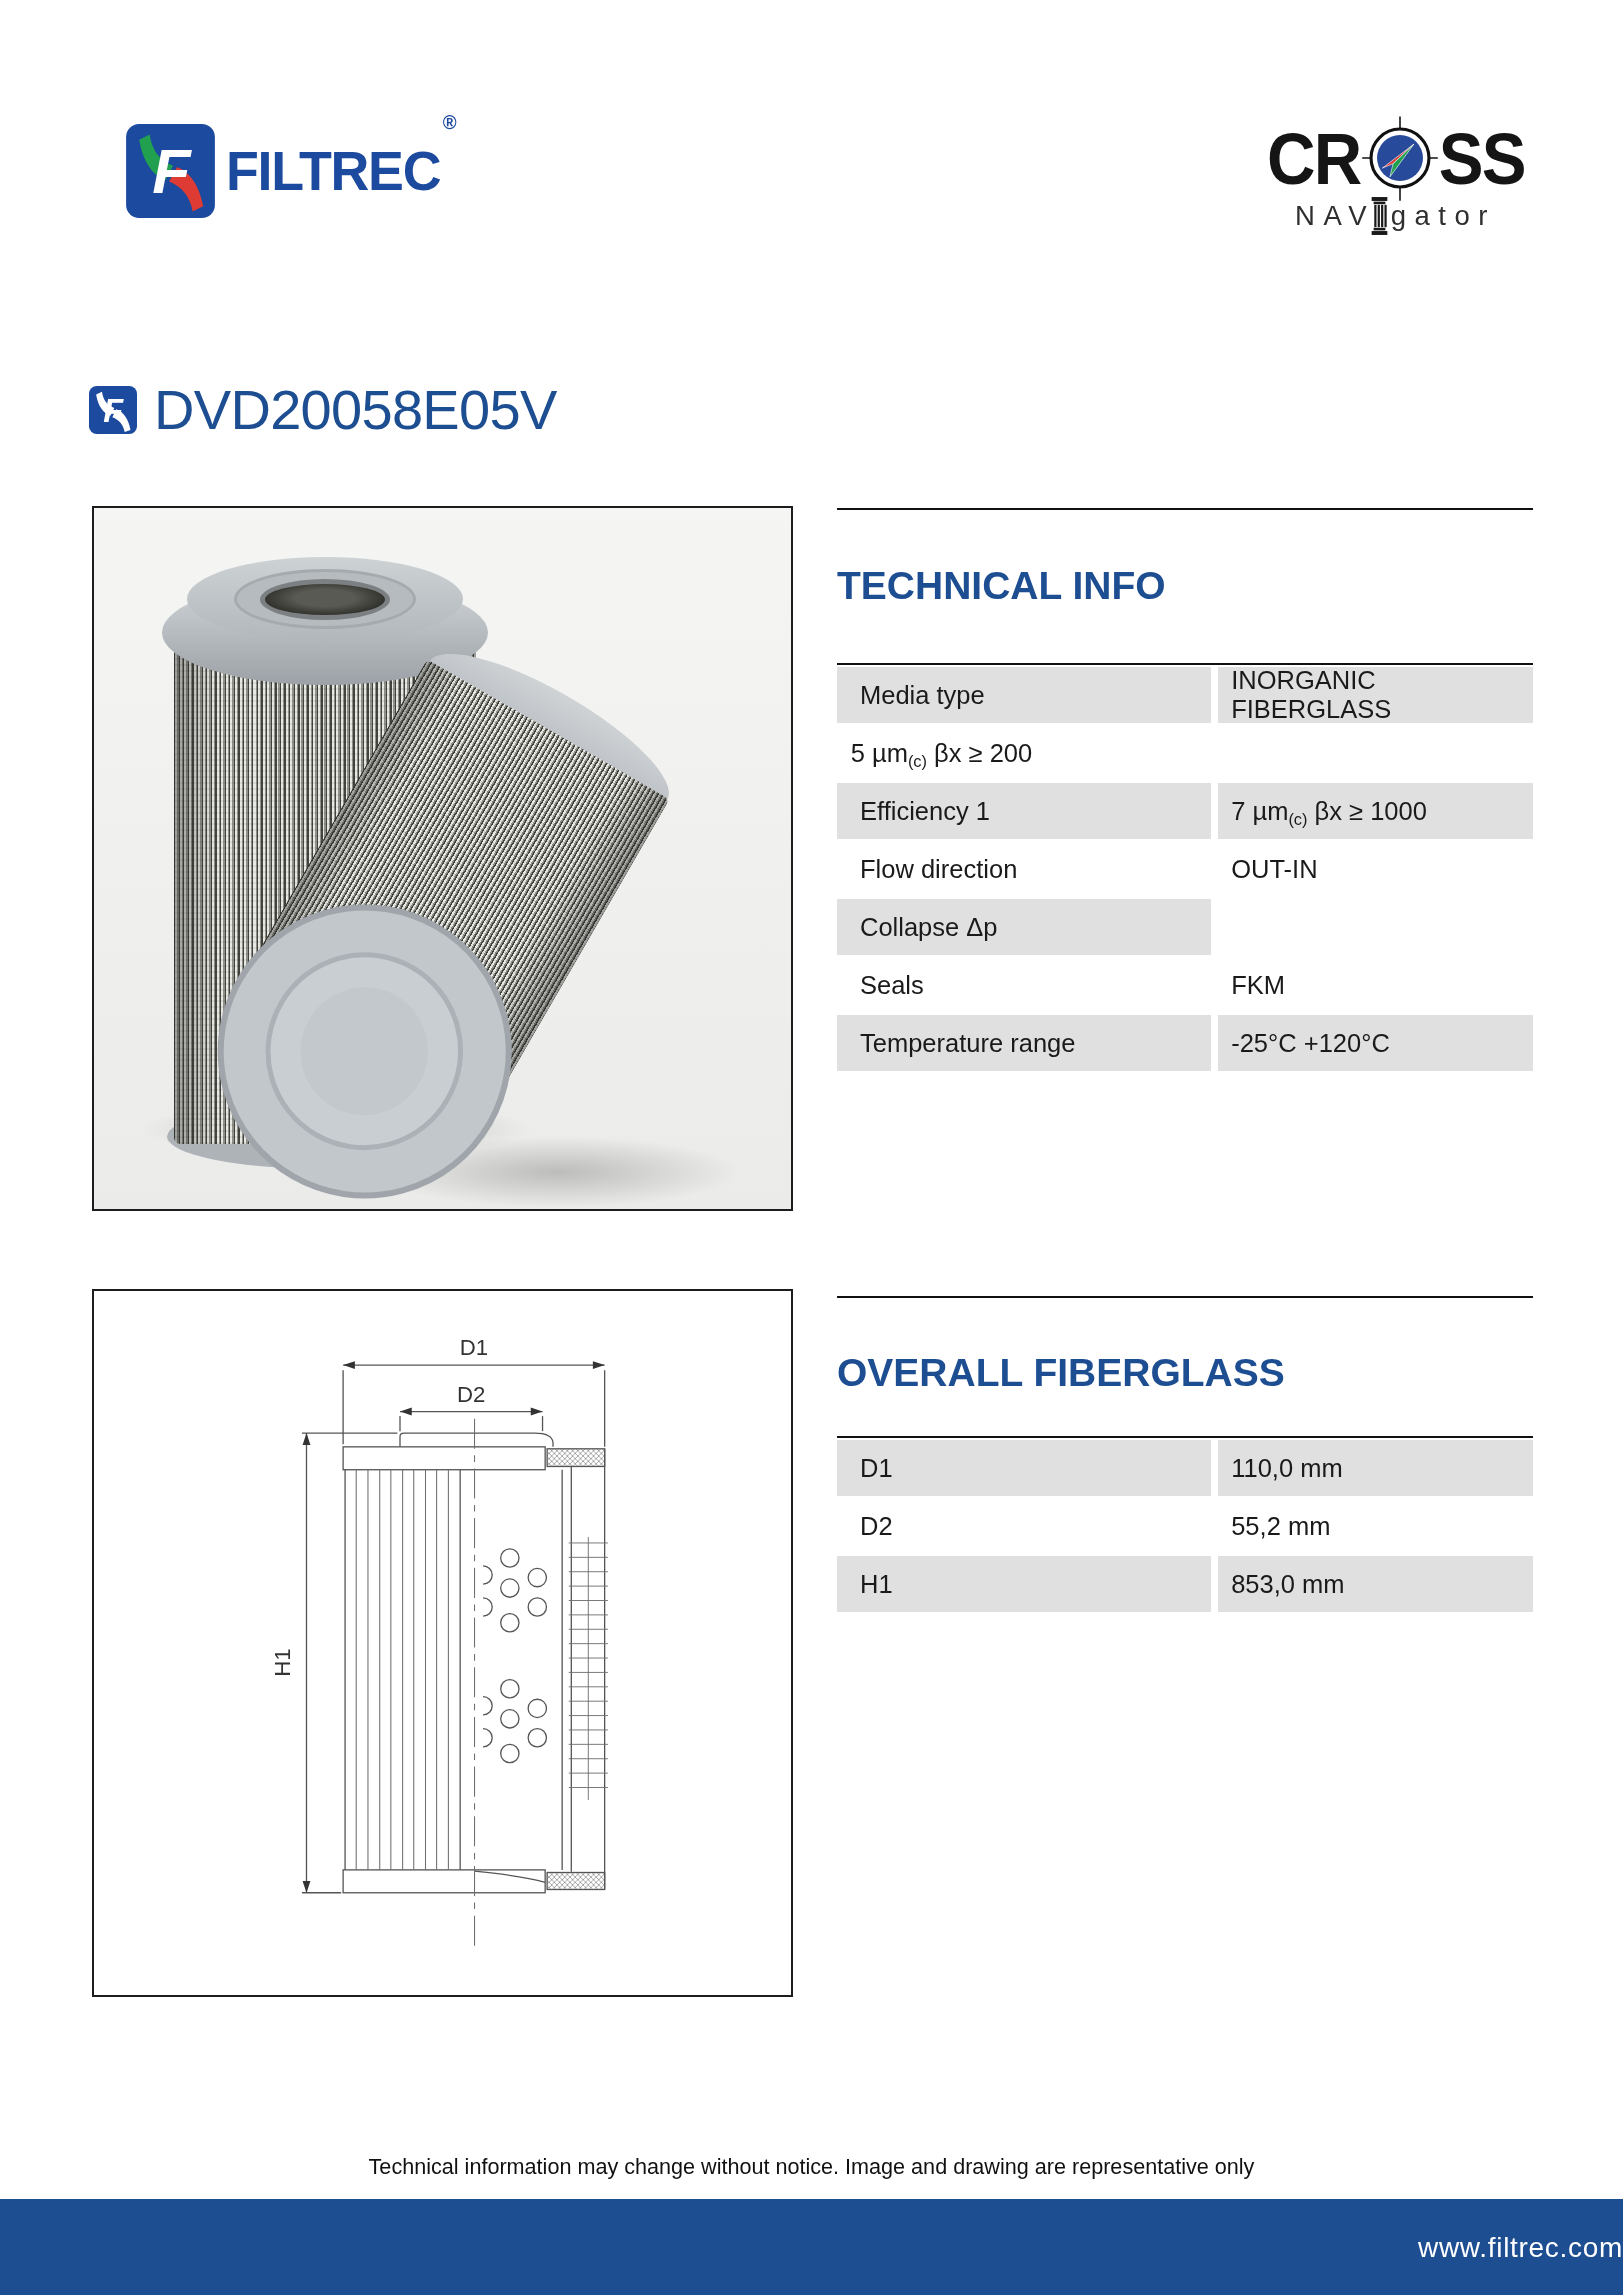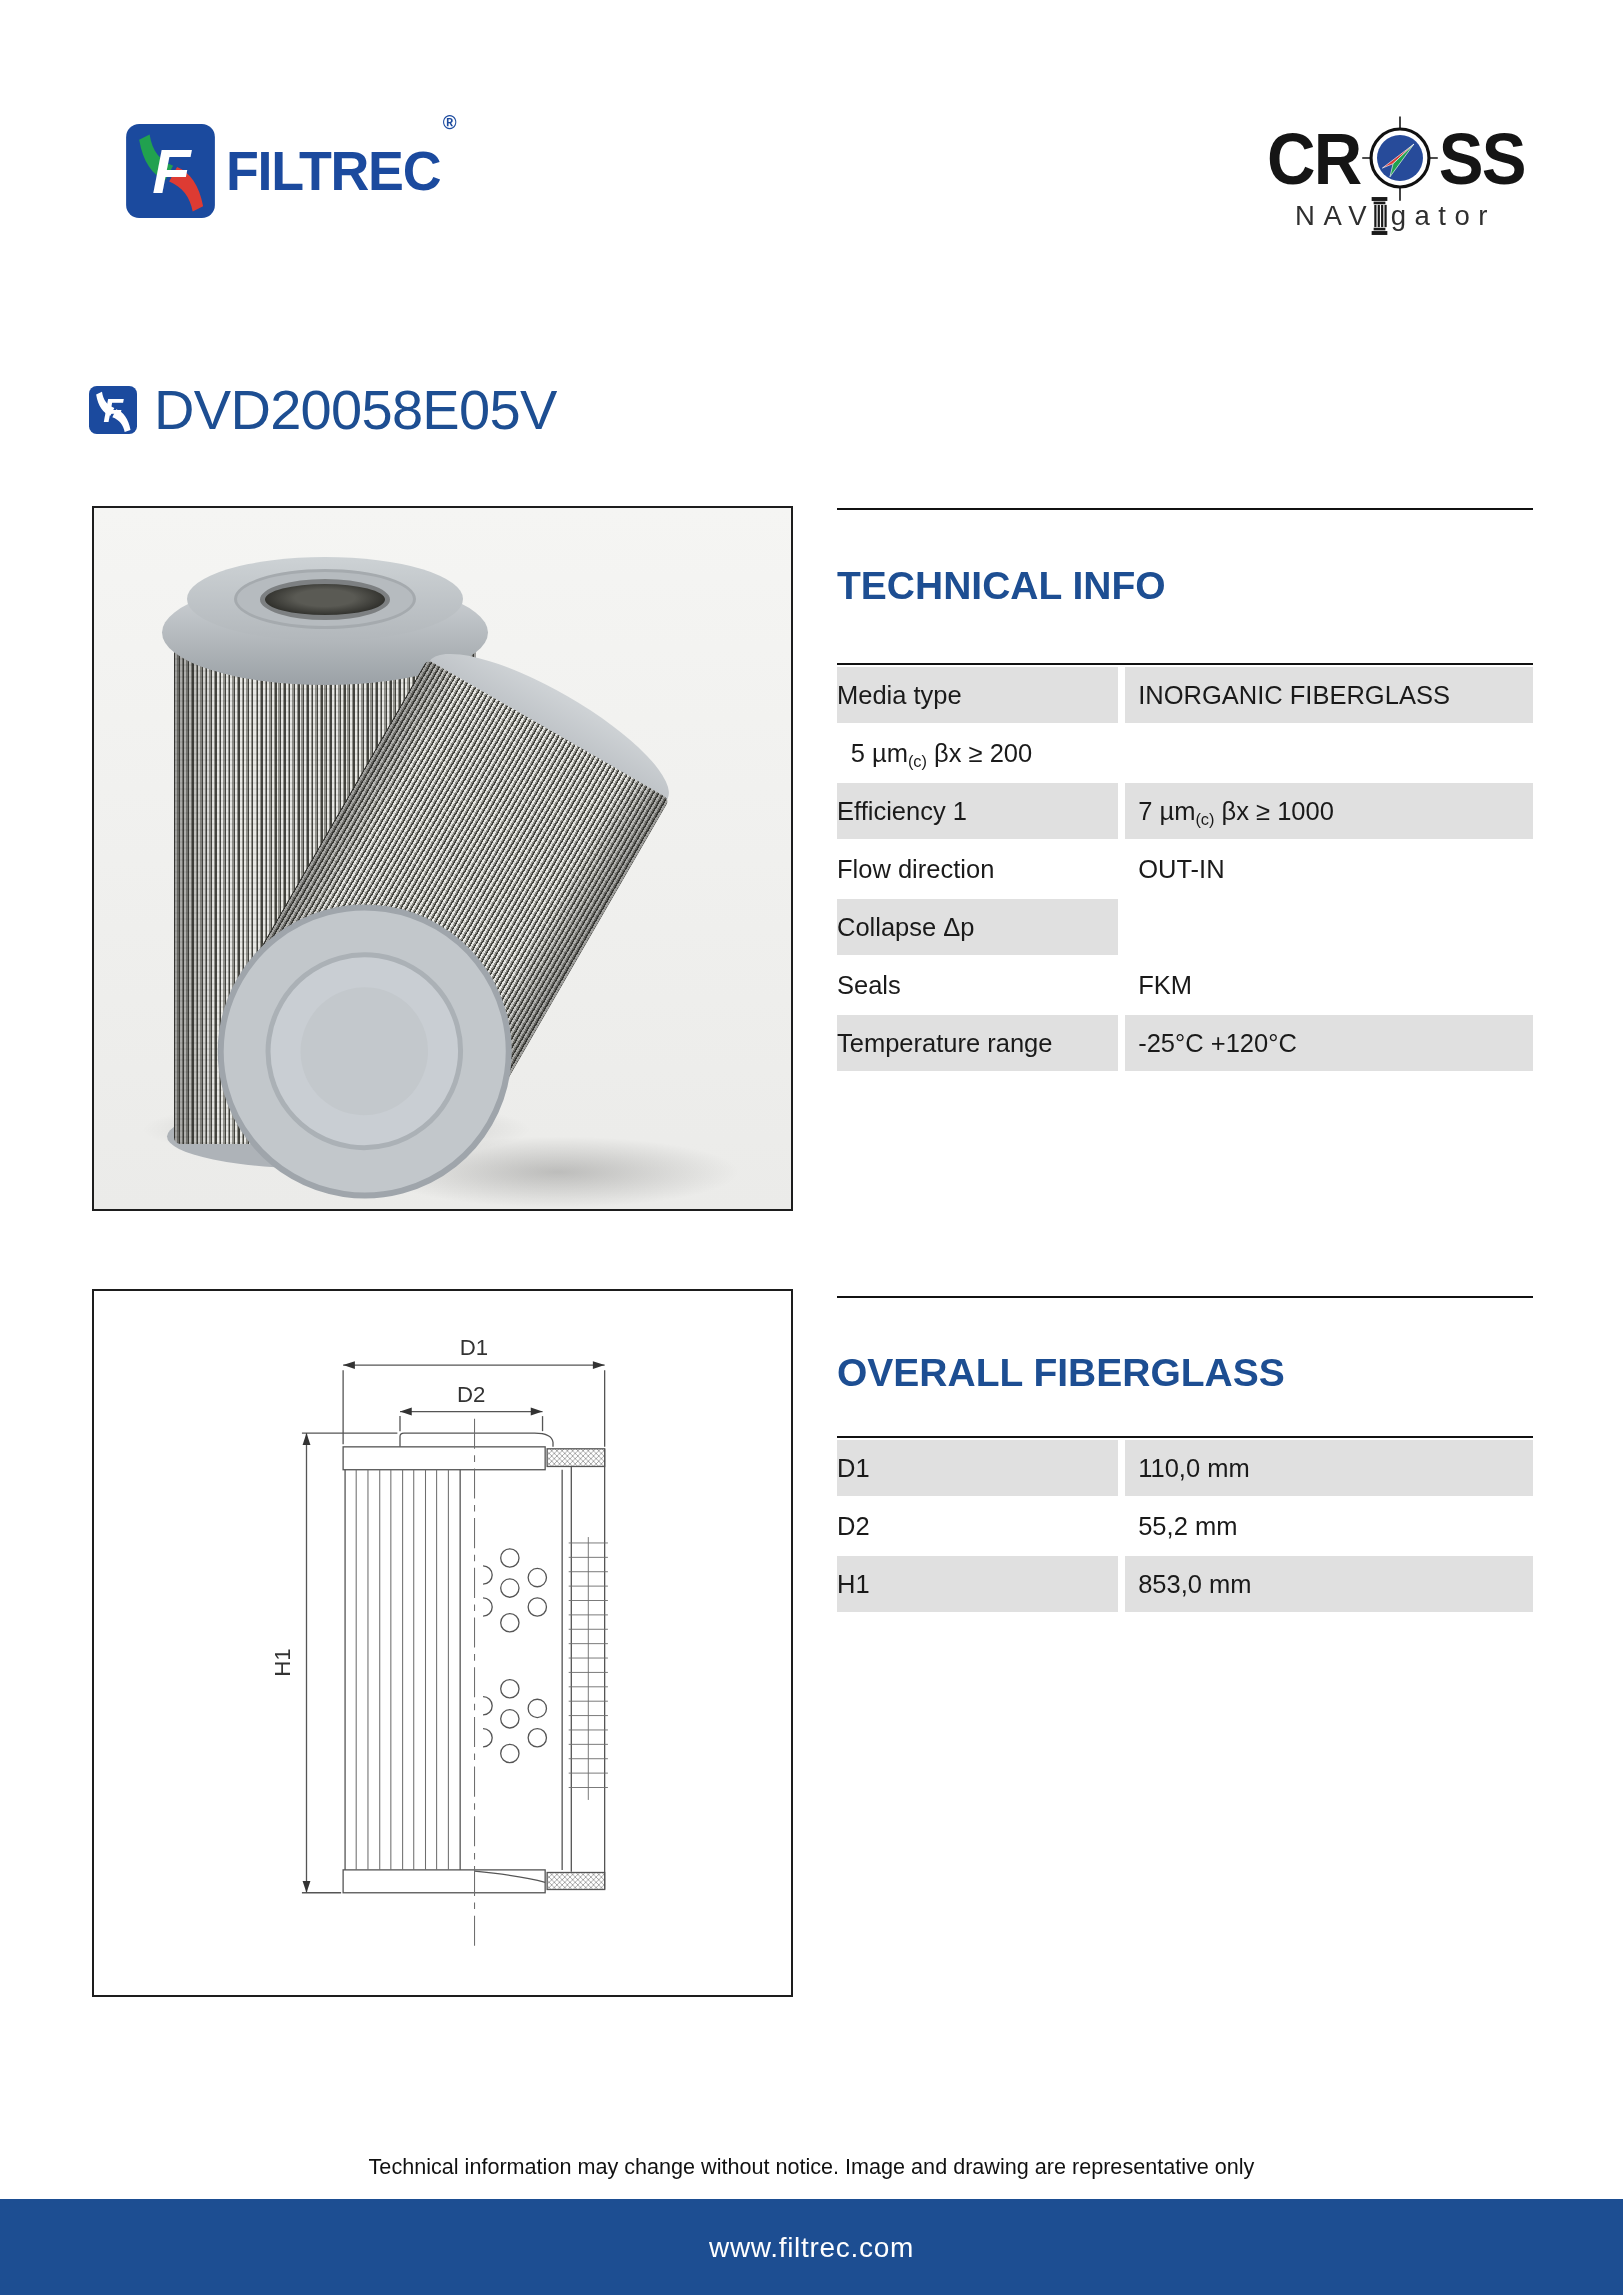--- a/index.html
+++ b/index.html
@@ -31,21 +31,21 @@
   .frame { position:absolute; left:92px; width:701px; border:2px solid #1d1d1d; background:#fff; }
   .photo-frame { top:506px; height:705px; background:linear-gradient(180deg,#f5f5f3,#ebebe9); overflow:hidden; }
   .draw-frame  { top:1289px; height:708px; }
   
   .rcol { position:absolute; left:837px; width:696px; }
   .rule { height:2px; background:#111; }
   .sec-title { font-size:39px; font-weight:bold; color:#1d4e92; line-height:1; }
   .tbl { display:flex; flex-direction:column; gap:2px; margin-top:2px; }
   .trow { display:flex; gap:6.5px; height:56px; }
   .trow > div { display:flex; align-items:center; font-size:25.5px; }
-  .tcell-l { width:281px; }
+  .tcell-l { width:374px; padding-left:23px; }
   .tcell-v { flex:1; padding-left:13.7px; }
   .tbl .trow:nth-child(odd) > div { background:#e0e0e0; }
   .tbl .trow:nth-child(even) > div { background:#ffffff; }
   .sub { font-size:16.4px; position:relative; top:8.5px; }
   
   .pf { position:absolute; }
   .shadow { position:absolute; border-radius:50%;
     background:radial-gradient(ellipse at center, rgba(0,0,0,.20), rgba(0,0,0,0) 70%); }
   .filt-body {
     background:
@@ -57,21 +57,21 @@
   .cap-ellipse { position:absolute; border-radius:50%; }
   .endcap { position:absolute; border-radius:50%; background:#c2c7cb; border:6.5px solid #9fa5ab; }
   .endcap-in { position:absolute; left:15%; top:15%; width:70%; height:70%;
     border-radius:50%; background:#c9ced3; border:5.9px solid #abb1b6; }
   .endcap-core { position:absolute; left:16%; top:16%; width:68%; height:68%;
     border-radius:50%; background:#c3c8cc; }
   
   .foot-note { position:absolute; left:0; top:2154px; width:1623px; text-align:center;
     font-size:21.6px; color:#111; }
   .foot-bar { position:absolute; left:0; top:2199px; width:1623px; height:97px;
-    background:#1d4e92; display:flex; align-items:center; justify-content:center; }
+    background:#1d4e92; display:flex; align-items:center; justify-content:flex-end; }
   .foot-url { color:#ffffff; font-size:28px; letter-spacing:0.7px; }
   svg text { font-family:"Liberation Sans", sans-serif; }
 </style>
 </head>
 <body>
 
 <div class="brand-logo">
   <svg class="brand-mark" viewBox="0 0 136 144">
     <rect x="0" y="0" width="136" height="144" rx="20" fill="#1b4a9e"></rect>
     <path d="M 20,24 C 26,58 40,78 60,86 L 72,64 C 52,56 40,42 36,16 Z" fill="#21a14f"></path>

